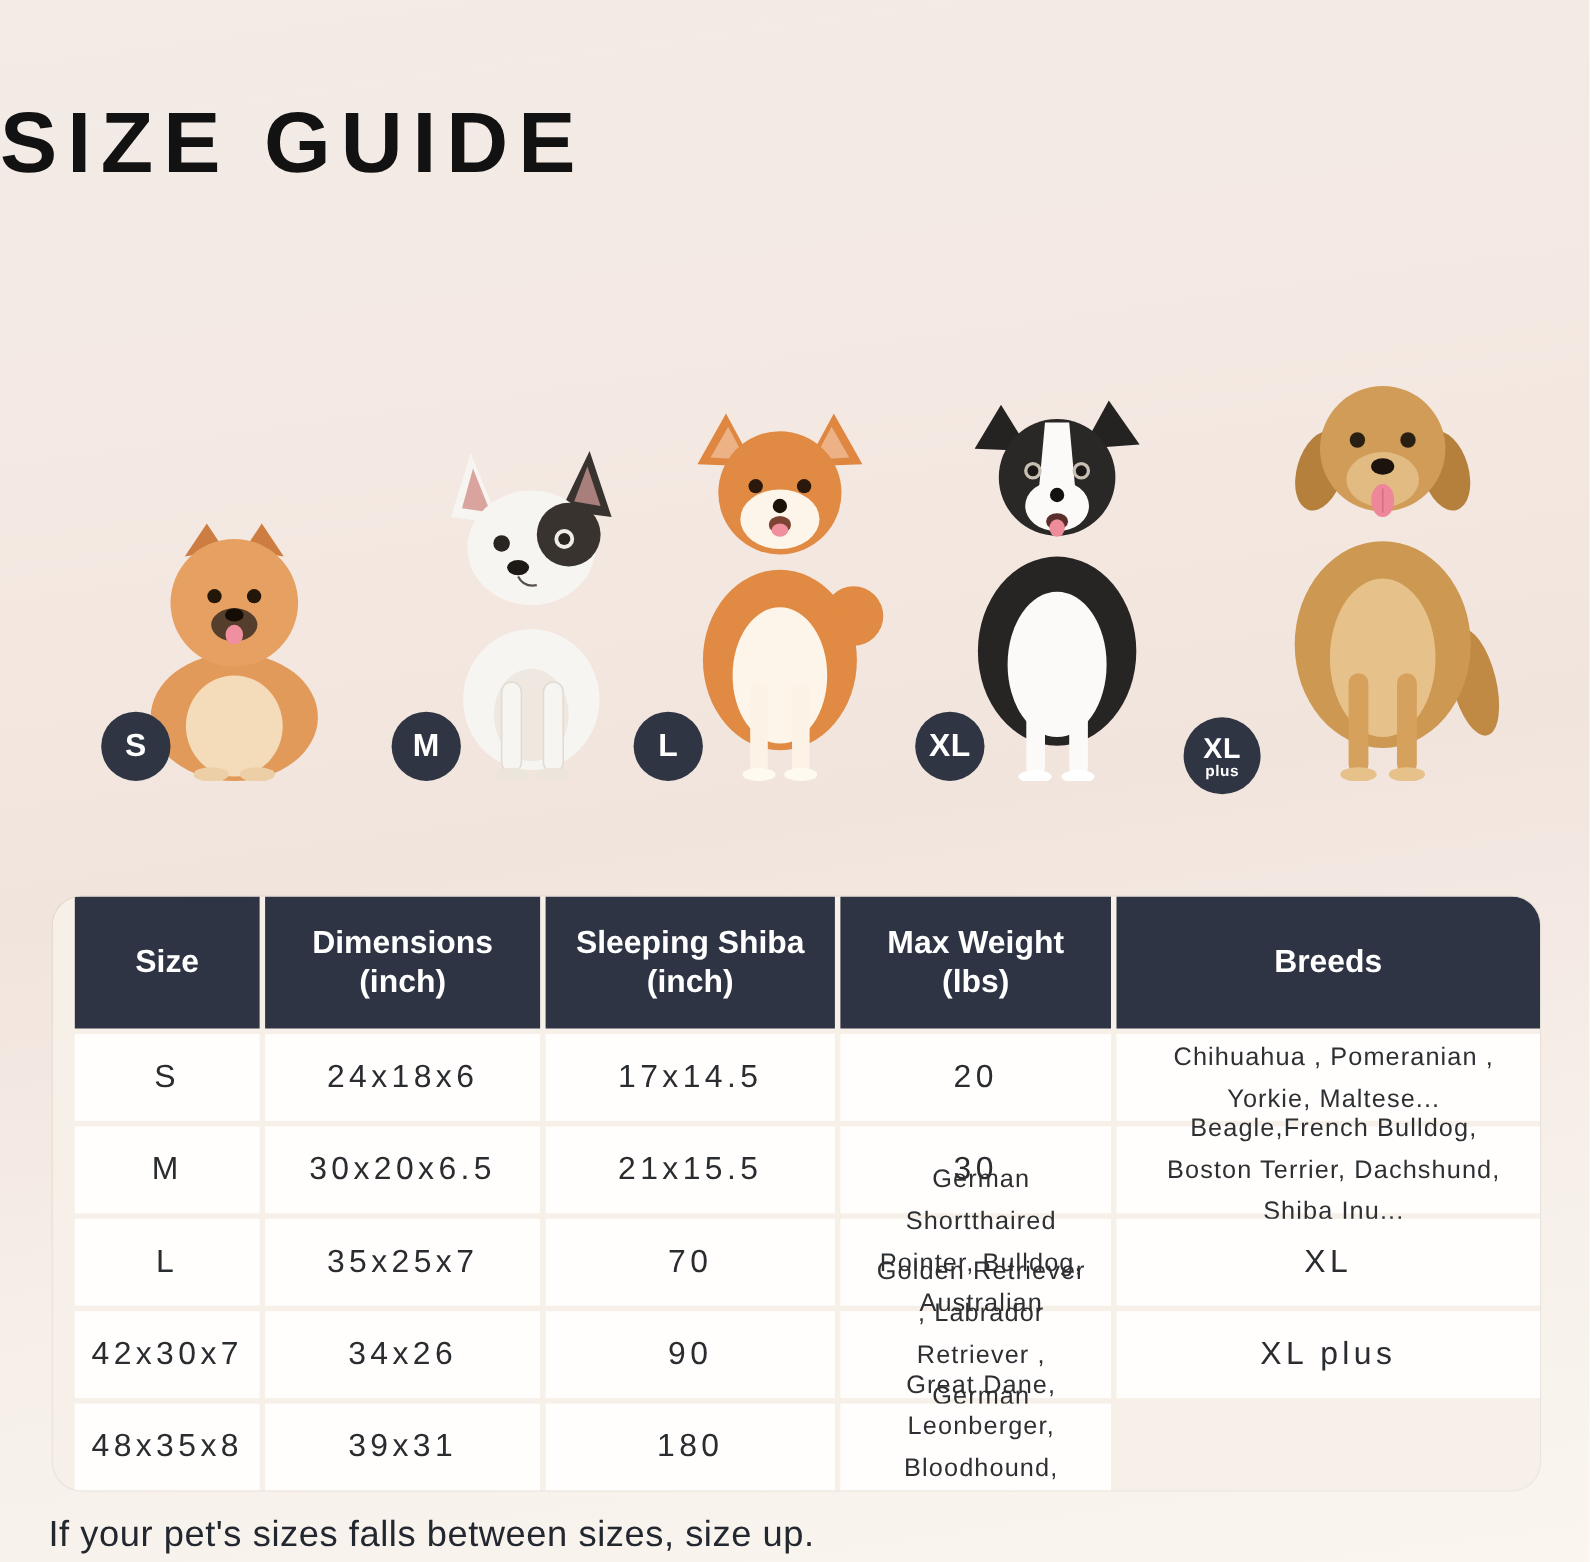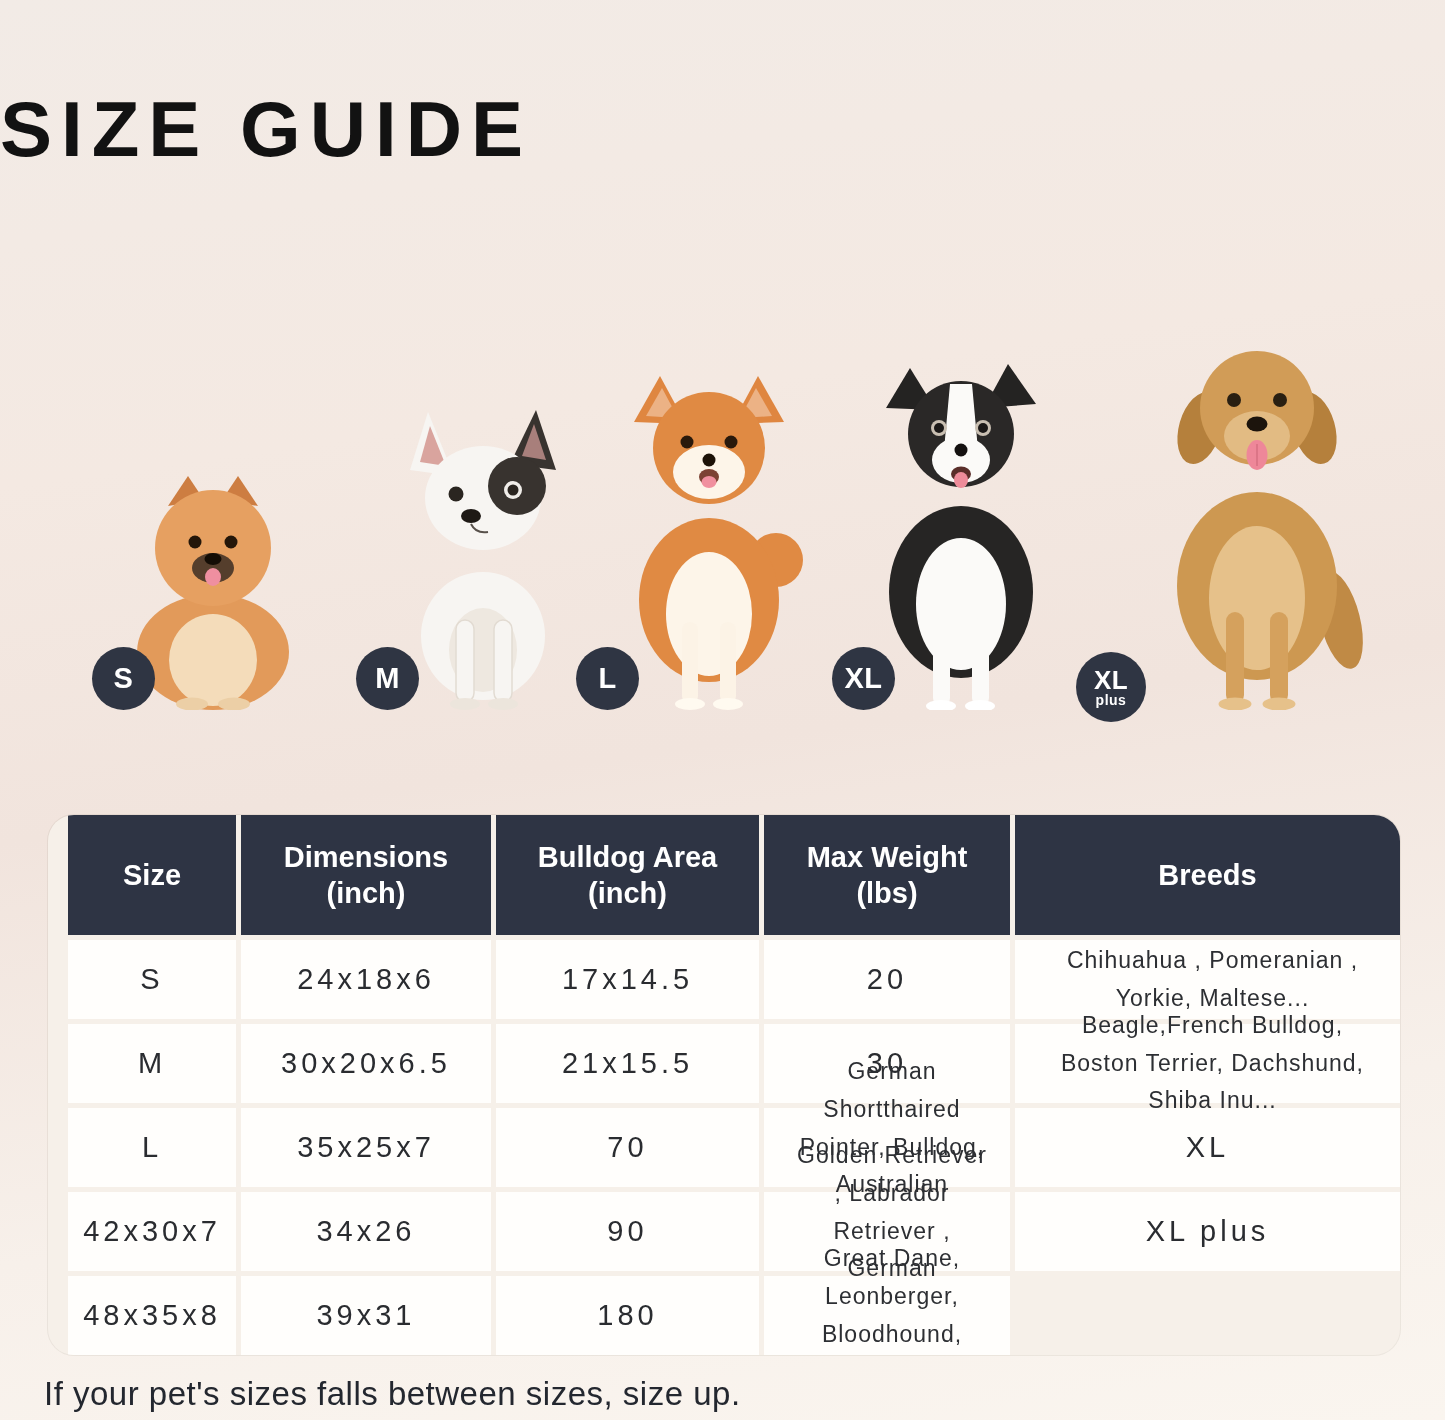--- a/index.html
+++ b/index.html
@@ -245,21 +245,21 @@
 
     <div class="hcell">
         <span>Size</span>
         <span></span>
       </div>
     <div class="hcell">
         <span>Dimensions</span>
         <span>(inch)</span>
       </div>
     <div class="hcell">
-        <span>Bulldog Area</span>
+        <span>Sleeping Shiba</span>
         <span>(inch)</span>
       </div>
     <div class="hcell">
         <span>Max Weight</span>
         <span>(lbs)</span>
       </div>
     <div class="hcell">
         <span>Breeds</span>
         <span></span>
       </div>

